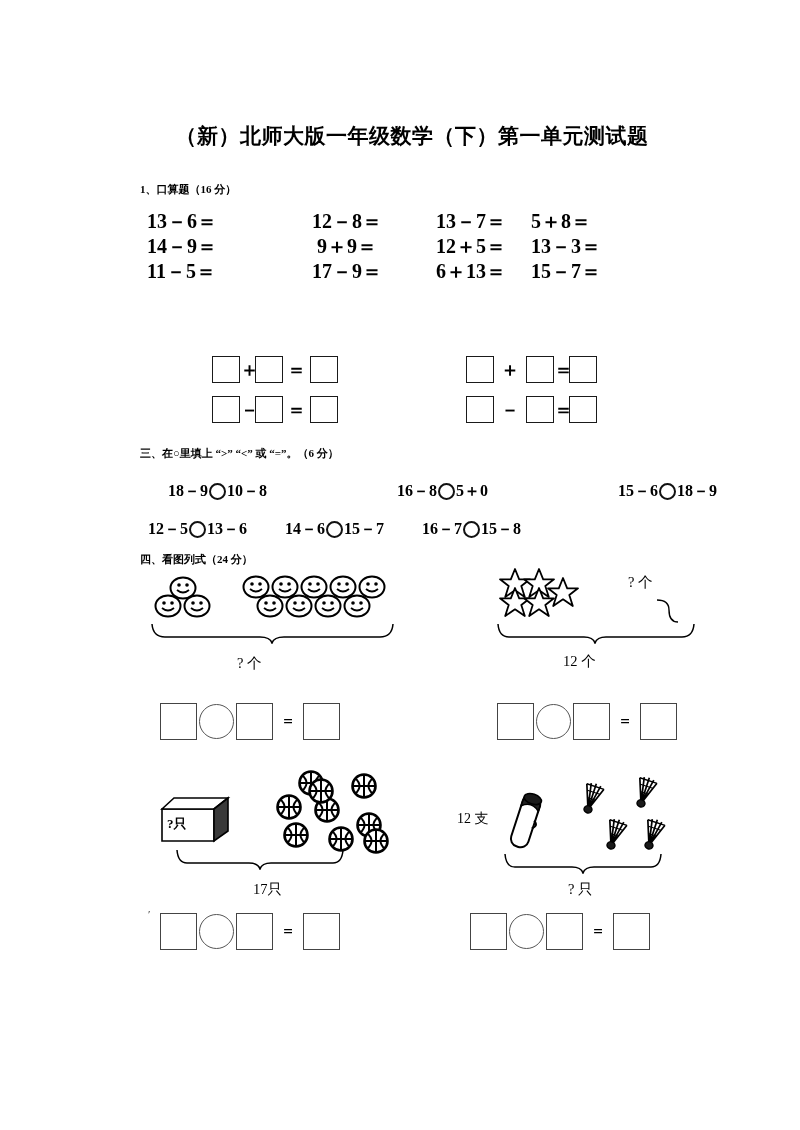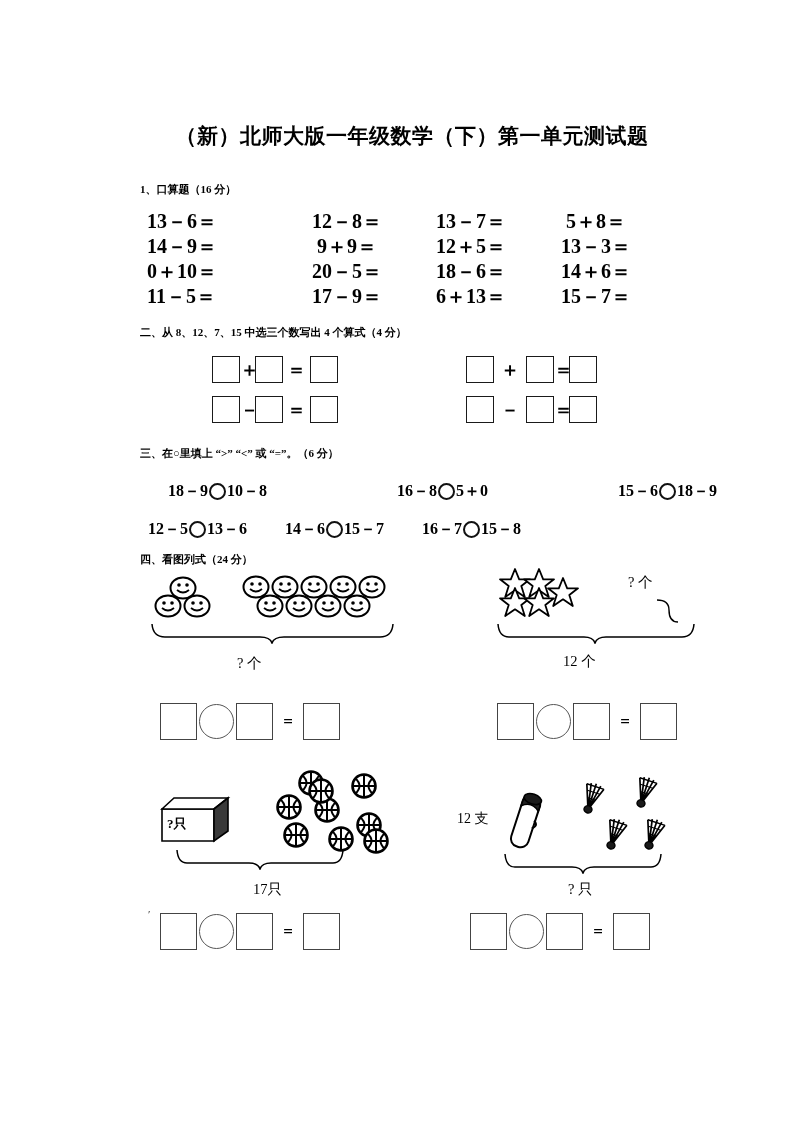--- a/index.html
+++ b/index.html
@@ -59,21 +59,21 @@
     align-items: center;
   }
   .calc-cell {
     font-size: 20px;
     font-weight: bold;
     white-space: nowrap;
   }
   .calc-cell.c0 { width: 136px; text-align: left; padding-left: 3px; }
   .calc-cell.c1 { width: 128px; text-align: center; }
   .calc-cell.c2 { width: 120px; text-align: center; }
-  .calc-cell.c3 { width: 130px; text-align: center; }
+  .calc-cell.c3 { width: 130px; text-align: left; }
 
   
   .eqgroup {
     position: absolute;
     display: flex;
     align-items: center;
   }
   .eq-left-1  { left: 212px; top: 356px; }
   .eq-left-2  { left: 212px; top: 396px; }
   .eq-right-1 { left: 466px; top: 356px; }
@@ -199,34 +199,27 @@
       <span class="calc-cell c2">13－7＝</span>
       <span class="calc-cell c3">5＋8＝</span>
     </div>
     <div class="calc-row">
       <span class="calc-cell c0">14－9＝</span>
       <span class="calc-cell c1">9＋9＝</span>
       <span class="calc-cell c2">12＋5＝</span>
       <span class="calc-cell c3">13－3＝</span>
     </div>
     <div class="calc-row">
-      <span class="calc-cell c0">0＋10＝</span>
-      <span class="calc-cell c1">20－5＝</span>
-      <span class="calc-cell c2">18－6＝</span>
-      <span class="calc-cell c3">14＋6＝</span>
-    </div>
-    <div class="calc-row">
       <span class="calc-cell c0">11－5＝</span>
       <span class="calc-cell c1">17－9＝</span>
       <span class="calc-cell c2">6＋13＝</span>
       <span class="calc-cell c3">15－7＝</span>
     </div>
   </div>
 
-  <div class="sec-head sec2">二、从 8、12、7、15 中选三个数写出 4 个算式（4 分）</div>
 
   <div class="eqgroup eq-left-1">
     <span class="sqbox"></span>
     <span class="op tight">＋</span>
     <span class="sqbox"></span>
     <span class="op wide">＝</span>
     <span class="sqbox"></span>
   </div>
 
   <div class="eqgroup eq-left-2">

